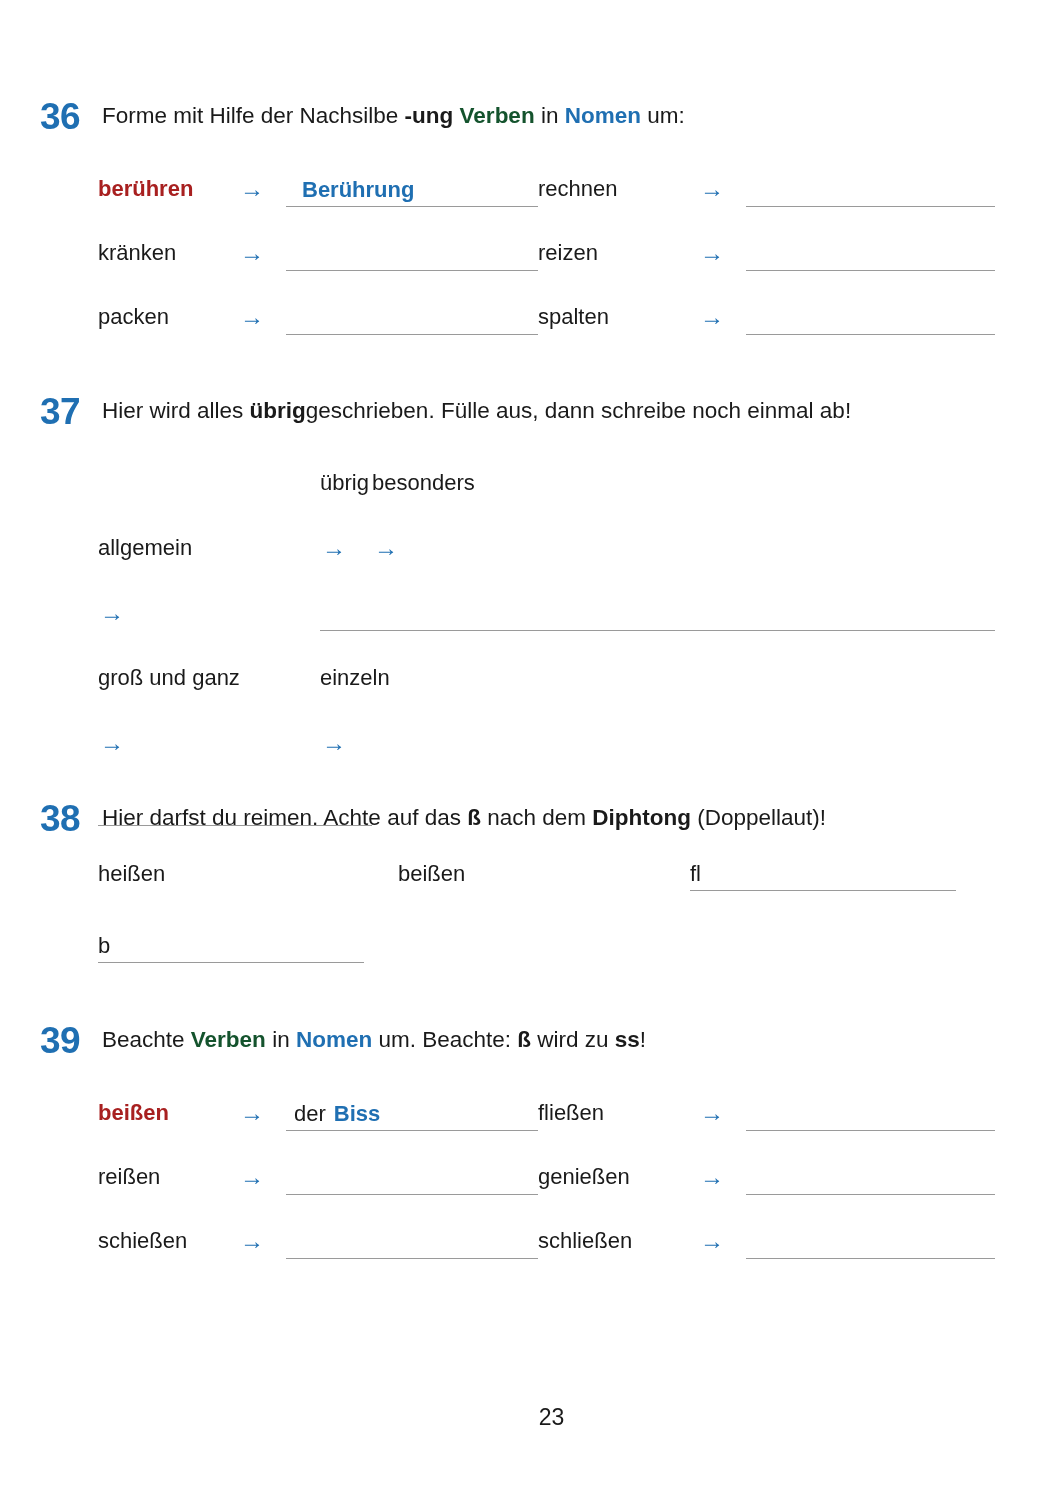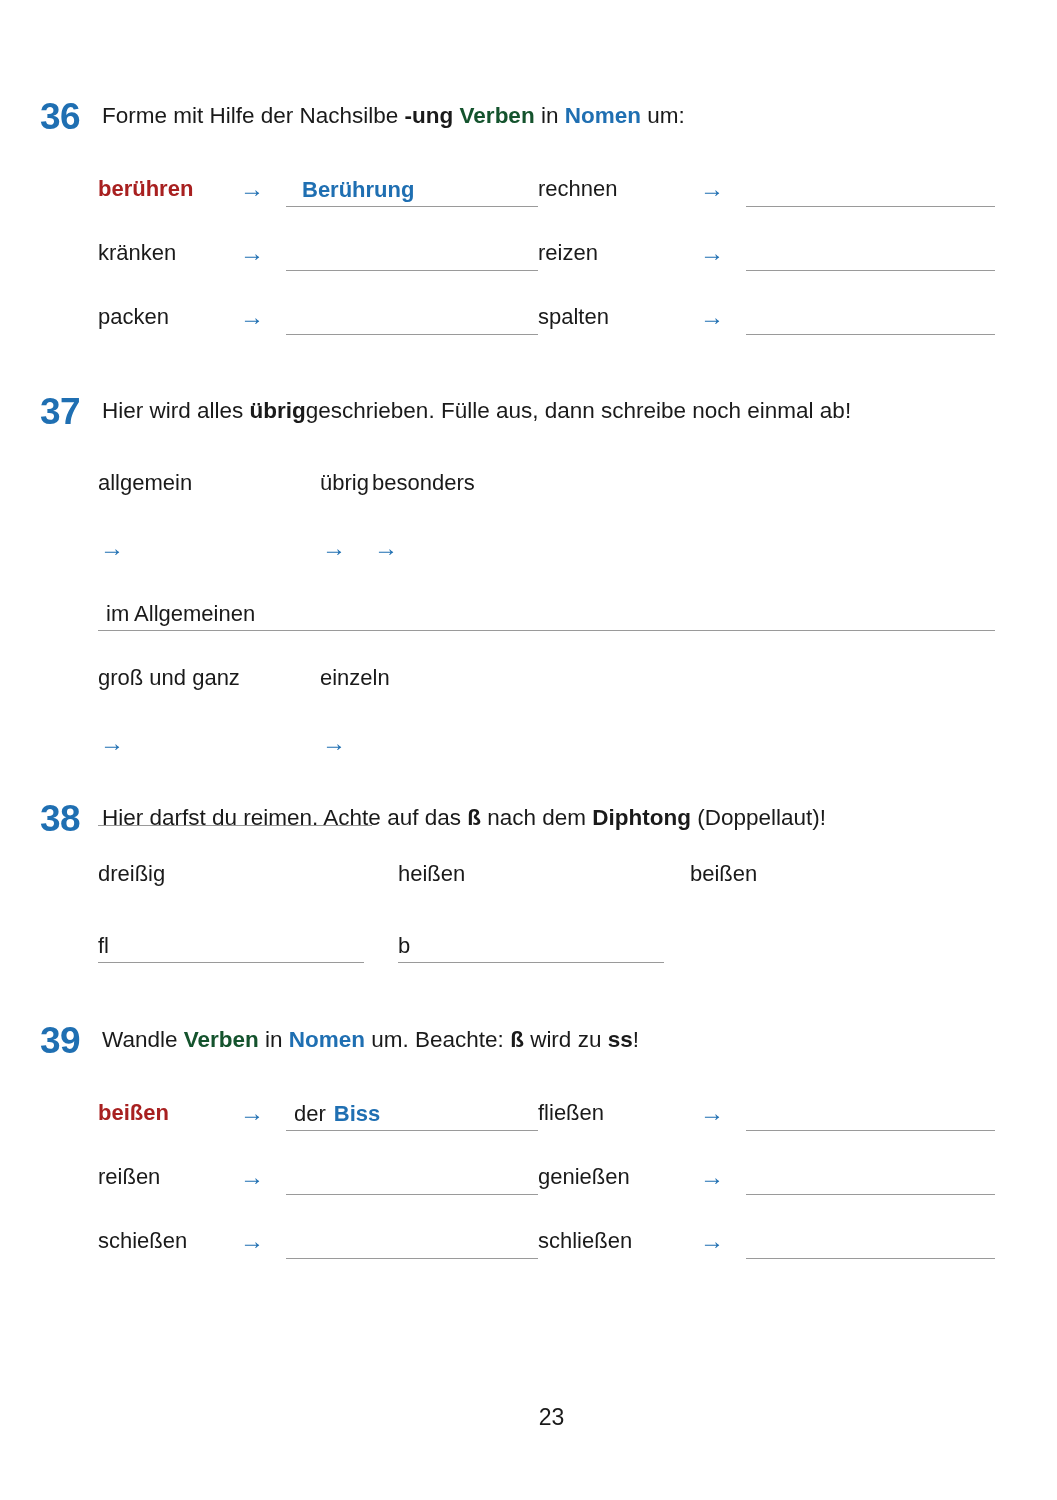--- a/index.html
+++ b/index.html
@@ -233,26 +233,20 @@
     <div class="ex-head">
       <div class="ex-num">37</div>
       <div class="ex-prompt"><span>Hier wird alles </span><span class="b">übrig</span><span>geschrieben. Fülle aus, dann schreibe noch einmal ab!</span></div>
     </div>
 
     <div class="singlegrid">
 
       <div class="cell-row">
         <div class="term">allgemein</div>
         <div class="arrow">→</div>
-        <div class="blank">
-          <div class="rule">
-            <span class="ans">im Allgemeinen</span>
-              <span class="ans blue"></span>
-          </div>
-        </div>
       </div>
 
       <div class="cell-row">
         <div class="term">übrig</div>
         <div class="arrow">→</div>
         <div class="blank">
           <div class="rule">
             <span class="ans"></span>
               <span class="ans blue"></span>
           </div>
@@ -295,37 +289,36 @@
     </div>
   </section>
 
   <section class="exercise" style="top:800px;">
     <div class="ex-head">
       <div class="ex-num">38</div>
       <div class="ex-prompt"><span>Hier darfst du reimen. Achte auf das </span><span class="b">ß</span><span> nach dem </span><span class="b">Diphtong</span><span> (Doppellaut)!</span></div>
     </div>
 
     <div class="rhyme">
-      <div class="word">dreißig</div>
       <div class="word">heißen</div>
       <div class="word">beißen</div>
 
       <div>
         <div class="stub">fl</div>
       </div>
       <div>
         <div class="stub">b</div>
       </div>
     </div>
   </section>
 
   <section class="exercise" style="top:1022px;">
     <div class="ex-head">
       <div class="ex-num">39</div>
-      <div class="ex-prompt"><span>Wandle </span><span class="red">Verben</span><span> in </span><span class="blue">Nomen</span><span> um. Beachte: </span><span class="b">ß</span><span> wird zu </span><span class="b">ss</span><span>!</span></div>
+      <div class="ex-prompt"><span>Beachte </span><span class="red">Verben</span><span> in </span><span class="blue">Nomen</span><span> um. Beachte: </span><span class="b">ß</span><span> wird zu </span><span class="b">ss</span><span>!</span></div>
     </div>
 
     <div class="pairgrid">
 
       <div class="cell-row">
         <div class="term red">beißen</div>
         <div class="arrow">→</div>
         <div class="blank">
           <div class="rule">
             <span class="ans">der </span>

